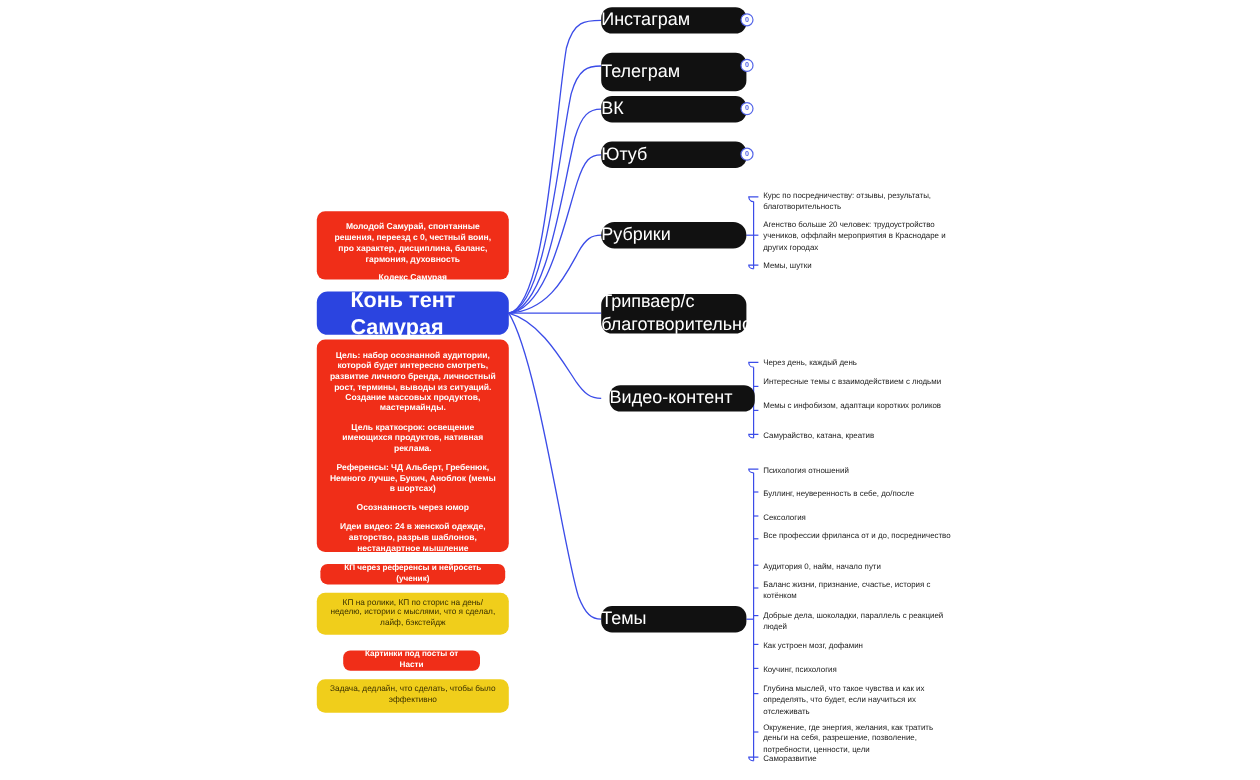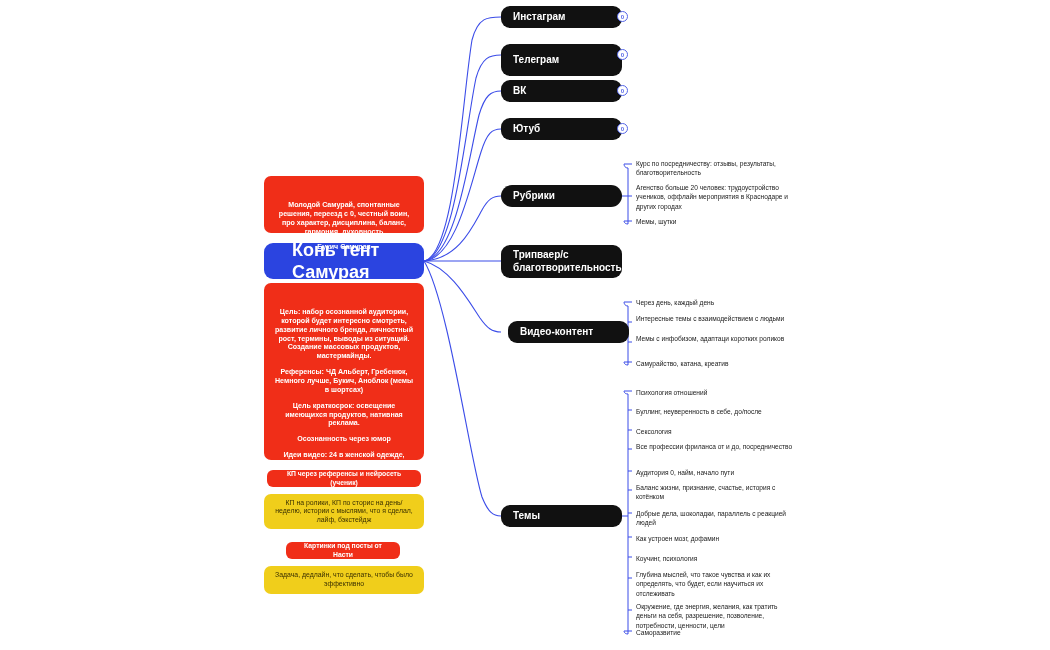--- a/index.html
+++ b/index.html
@@ -38,23 +38,23 @@
     font-weight: bold;
     padding: 0 28px;
     border-radius: 9px;
     justify-content: flex-start;
   }
 
   
   .node-dark {
     background: #111111;
     color: #ffffff;
-    font-size: 10px;
-    font-weight: bold;
-    padding: 0 12px;
+    font-size: 15px;
+    font-weight: normal;
+    padding: 0 0;
     border-radius: 9px;
   }
   .node-dark .lbl { display: block; }
 
   
   .badge {
     position: absolute;
     width: 11px; height: 11px;
     border-radius: 50%;
     border: 1px solid #5566e8;
@@ -67,21 +67,21 @@
   }
 
   
   .node-red {
     background: #F02E18;
     color: #ffffff;
     border-radius: 7px;
     font-size: 7.1px;
     font-weight: bold;
     text-align: center;
-    padding: 25px 9px;
+    padding: 9px 9px;
     display: block;
   }
   .node-red-sm {
     background: #F02E18;
     color: #ffffff;
     border-radius: 6px;
     font-size: 6.8px;
     font-weight: bold;
     text-align: center;
     padding: 0 8px;
@@ -167,29 +167,29 @@
     </g>
   </svg>
 
   <div class="node node-central" style="left:264px; top:243px; width:160px; height:36px;">
     <span>Конь тент Самурая</span>
   </div>
 
   <div class="node node-red" style="left:264px; top:176px; width:160px; height:57px;">
     <div class="redblock">
       <p>Молодой Самурай, спонтанные решения, переезд с 0, честный воин, про характер, дисциплина, баланс, гармония, духовность</p>
-      <p>Букич Самурая</p>
+      <p>Кодекс Самурая</p>
     </div>
   </div>
 
   <div class="node node-red" style="left:264px; top:283px; width:160px; height:177px;">
     <div class="redblock">
       <p>Цель: набор осознанной аудитории, которой будет интересно смотреть, развитие личного бренда, личностный рост, термины, выводы из ситуаций. Создание массовых продуктов, мастермайнды.</p>
+      <p>Цель краткосрок: освещение имеющихся продуктов, нативная реклама.</p>
       <p>Референсы: ЧД Альберт, Гребенюк, Немного лучше, Букич, Аноблок (мемы в шортсах)</p>
-      <p>Цель краткосрок: освещение имеющихся продуктов, нативная реклама.</p>
       <p>Осознанность через юмор</p>
       <p>Идеи видео: 24 в женской одежде, авторство, разрыв шаблонов, нестандартное мышление</p>
       <p>Короткие выдержки из длинных видео</p>
     </div>
   </div>
 
   <div class="node node-red-sm" style="left:267px; top:470px; width:154px; height:17px;">
     <span>КП через референсы и нейросеть (ученик)</span>
   </div>
 

